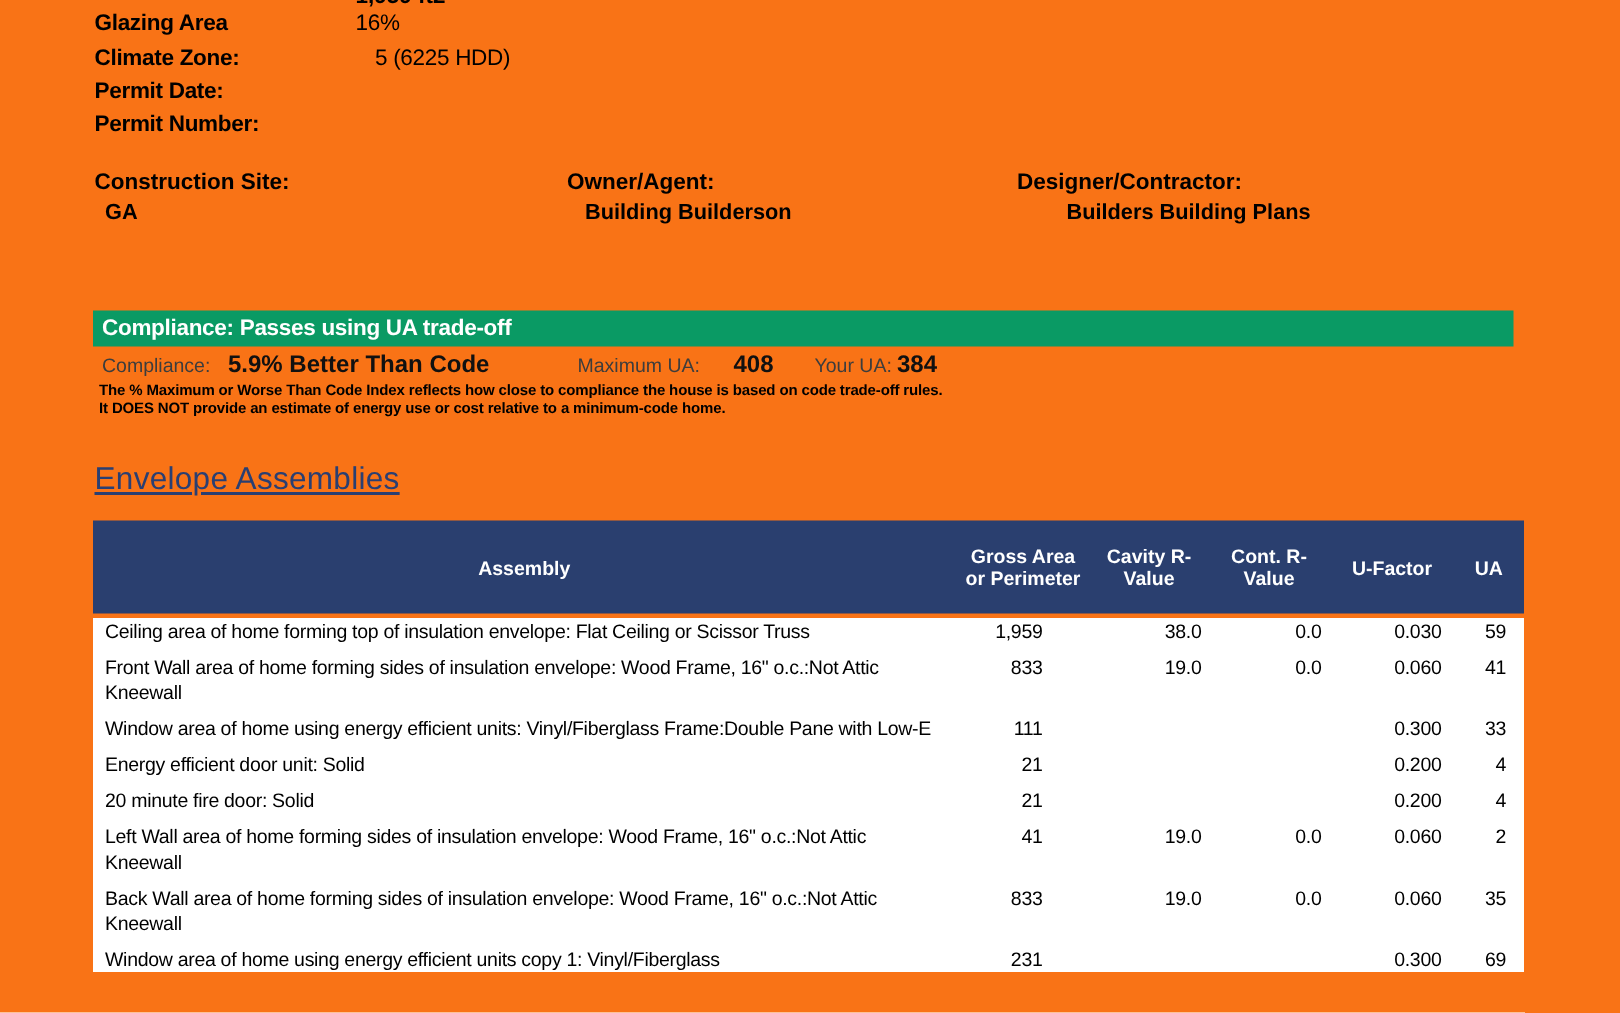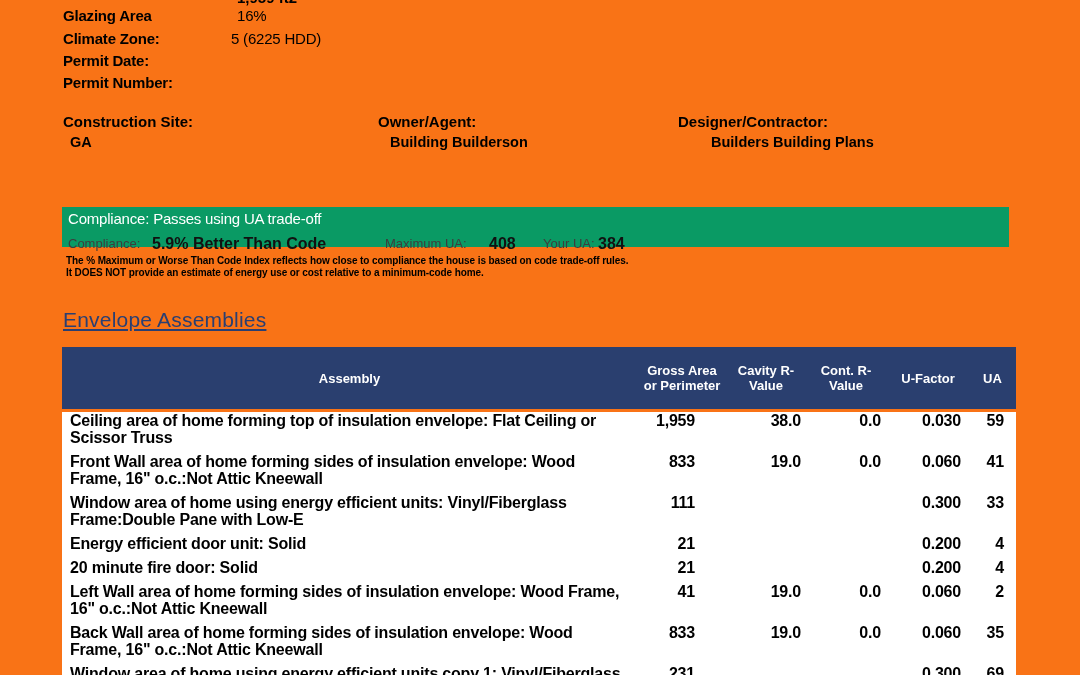--- a/index.html
+++ b/index.html
@@ -10,22 +10,22 @@
   .abs{position:absolute;}
   
   .f-label{font-size:15px;font-weight:bold;letter-spacing:-0.2px;}
   .f-value{font-size:15px;font-weight:normal;letter-spacing:-0.2px;}
   .clipped-top{position:absolute;left:237px;top:-11px;font-size:15px;font-weight:bold;}
   
   .p-label{font-size:15px;font-weight:bold;}
   .p-value{font-size:14.5px;font-weight:bold;}
   
   .banner{
-    position:absolute;left:62px;top:207px;width:941px;height:40px;
-    background:#0a9a64;color:#fff;font-size:15px;font-weight:normal;
+    position:absolute;left:62px;top:207px;width:941px;height:24px;
+    background:#0a9a64;color:#fff;font-size:15px;font-weight:bold;
     line-height:24px;padding-left:6px;letter-spacing:-0.2px;
   }
   .stat-label{font-size:13px;color:#3d3d3d;}
   .stat-value{font-size:16px;font-weight:bold;color:#111;}
   .note{font-size:10px;font-weight:bold;letter-spacing:-0.1px;color:#000;}
   
   .section-title{
     position:absolute;left:63px;top:308px;font-size:21px;color:#2a3f72;
     text-decoration:underline;letter-spacing:0.2px;
   }
@@ -33,21 +33,21 @@
   .table{position:absolute;left:62px;top:347px;width:954px;}
   .thead{
     display:grid;grid-template-columns:575px 90px 78px 82px 82px 47px;
     background:#2a3f6f;color:#fff;min-height:62px;align-items:center;
     font-size:13px;font-weight:bold;text-align:center;line-height:15px;
   }
   .thead .hc{padding:2px 4px;}
   .tbody{background:#fff;}
   .trow{
     display:grid;grid-template-columns:575px 90px 78px 82px 82px 47px;
-    align-items:start;margin-bottom:7px;font-size:16px;font-weight:bold;
+    align-items:start;margin-bottom:7px;font-size:13px;font-weight:normal;
     line-height:17px;letter-spacing:-0.2px;
   }
   .trow:first-child{margin-top:3px;}
   .c-assembly{padding-left:8px;padding-right:14px;text-align:left;}
   .c-num{text-align:right;}
   .c-gross{padding-right:32px;}
   .c-cavity{padding-right:4px;}
   .c-cont{padding-right:6px;}
   .c-ufactor{padding-right:8px;}
   .c-ua{padding-right:12px;}
@@ -56,21 +56,21 @@
 <body>
 
 <div class="page">
 
   <span class="clipped-top">1,959 ft2</span>
 
   <span class="abs f-label" style="left:63px;top:7px">Glazing Area</span>
   <span class="abs f-value" style="left:237px;top:7px">16%</span>
 
   <span class="abs f-label" style="left:63px;top:30px">Climate Zone:</span>
-  <span class="abs f-value" style="left:231px;top:30px">5  (6225 HDD)</span>
+  <span class="abs f-value" style="left:250px;top:30px">5  (6225 HDD)</span>
 
   <span class="abs f-label" style="left:63px;top:52px">Permit Date:</span>
   <span class="abs f-value" style="left:237px;top:52px"></span>
 
   <span class="abs f-label" style="left:63px;top:74px">Permit Number:</span>
   <span class="abs f-value" style="left:237px;top:74px"></span>
 
   <span class="abs p-label" style="left:63px;top:113px">Construction Site:</span>
   <span class="abs p-value" style="left:70px;top:134px">GA</span>
 

